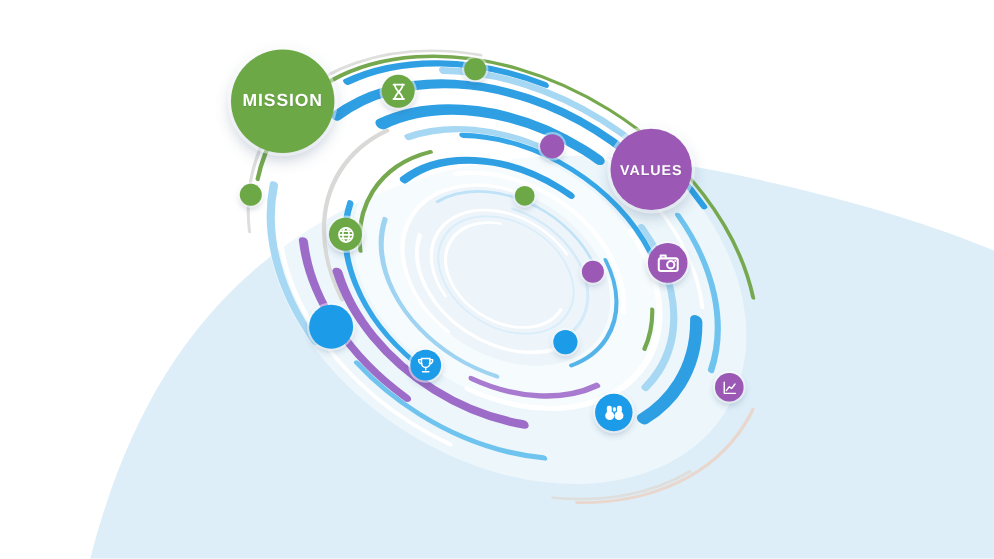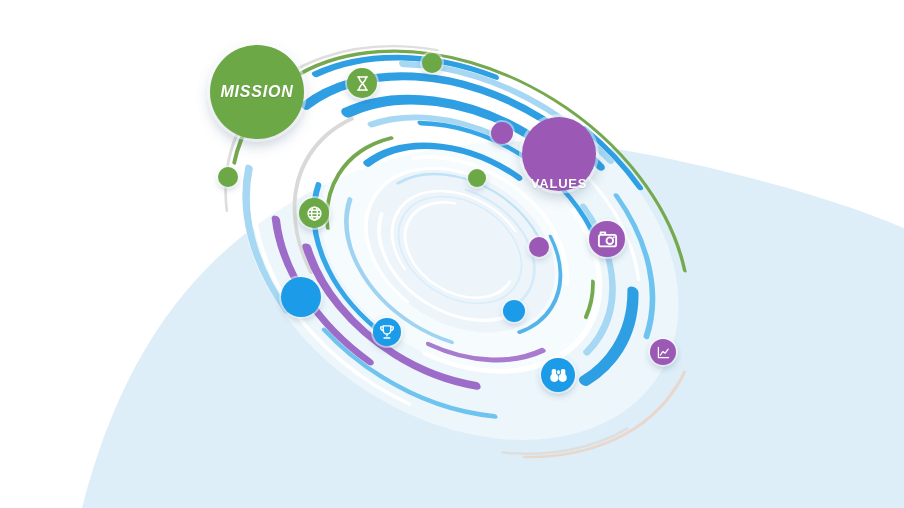--- a/index.html
+++ b/index.html
@@ -7,21 +7,21 @@
   .stage{position:relative;width:904px;height:508px;background:#ffffff;overflow:hidden;}
   .stage svg.decor{position:absolute;left:0;top:0;}
   .node{position:absolute;border-radius:50%;display:flex;align-items:center;justify-content:center;
         color:#fff;font-weight:bold;letter-spacing:.8px;
         box-shadow:0 0 0 3px rgba(255,255,255,.45), 0 6px 14px rgba(45,80,120,.28);}
   .node.main{text-shadow:0 1px 1px rgba(0,0,0,.12);}
   .sat{position:absolute;border-radius:50%;display:flex;align-items:center;justify-content:center;
        box-shadow:0 0 0 2px rgba(255,255,255,.5), 0 3px 7px rgba(45,80,120,.3);}
   .dot{position:absolute;border-radius:50%;
        box-shadow:0 0 0 2px rgba(255,255,255,.45), 0 3px 6px rgba(45,80,120,.25);}
-  .green{background:#6ca846;font-style:italic;}
+  .green{background:#6ca846;}
   .blue{background:#1b9be8;}
   .purple{background:#9b58b5;}
   .sat svg{display:block;}
 </style>
 </head>
 <body>
 
 <div class="stage">
 
   <svg class="decor" width="904" height="508" viewBox="0 0 904 508" aria-hidden="true">
@@ -128,18 +128,18 @@
         <path d="M-4.8 -4.8 V4.8 H4.8"></path>
         <path d="M-3 2.4 L-0.6 -0.8 L1.6 0.6 L4.4 -3.2"></path>
       </g>
     </svg>
   </div>
 
   <div class="node main green" style="left:210px;top:45px;width:94px;height:94px;font-size:16px;">
     <span>MISSION</span>
   </div>
 
-  <div class="node main purple" style="left:522px;top:117px;width:74px;height:74px;font-size:13px;align-items:flex-end;">
+  <div class="node main purple" style="left:555px;top:117px;width:74px;height:74px;font-size:13px;">
     <span>VALUES</span>
   </div>
 
 
 </div>
 
 </body></html>

